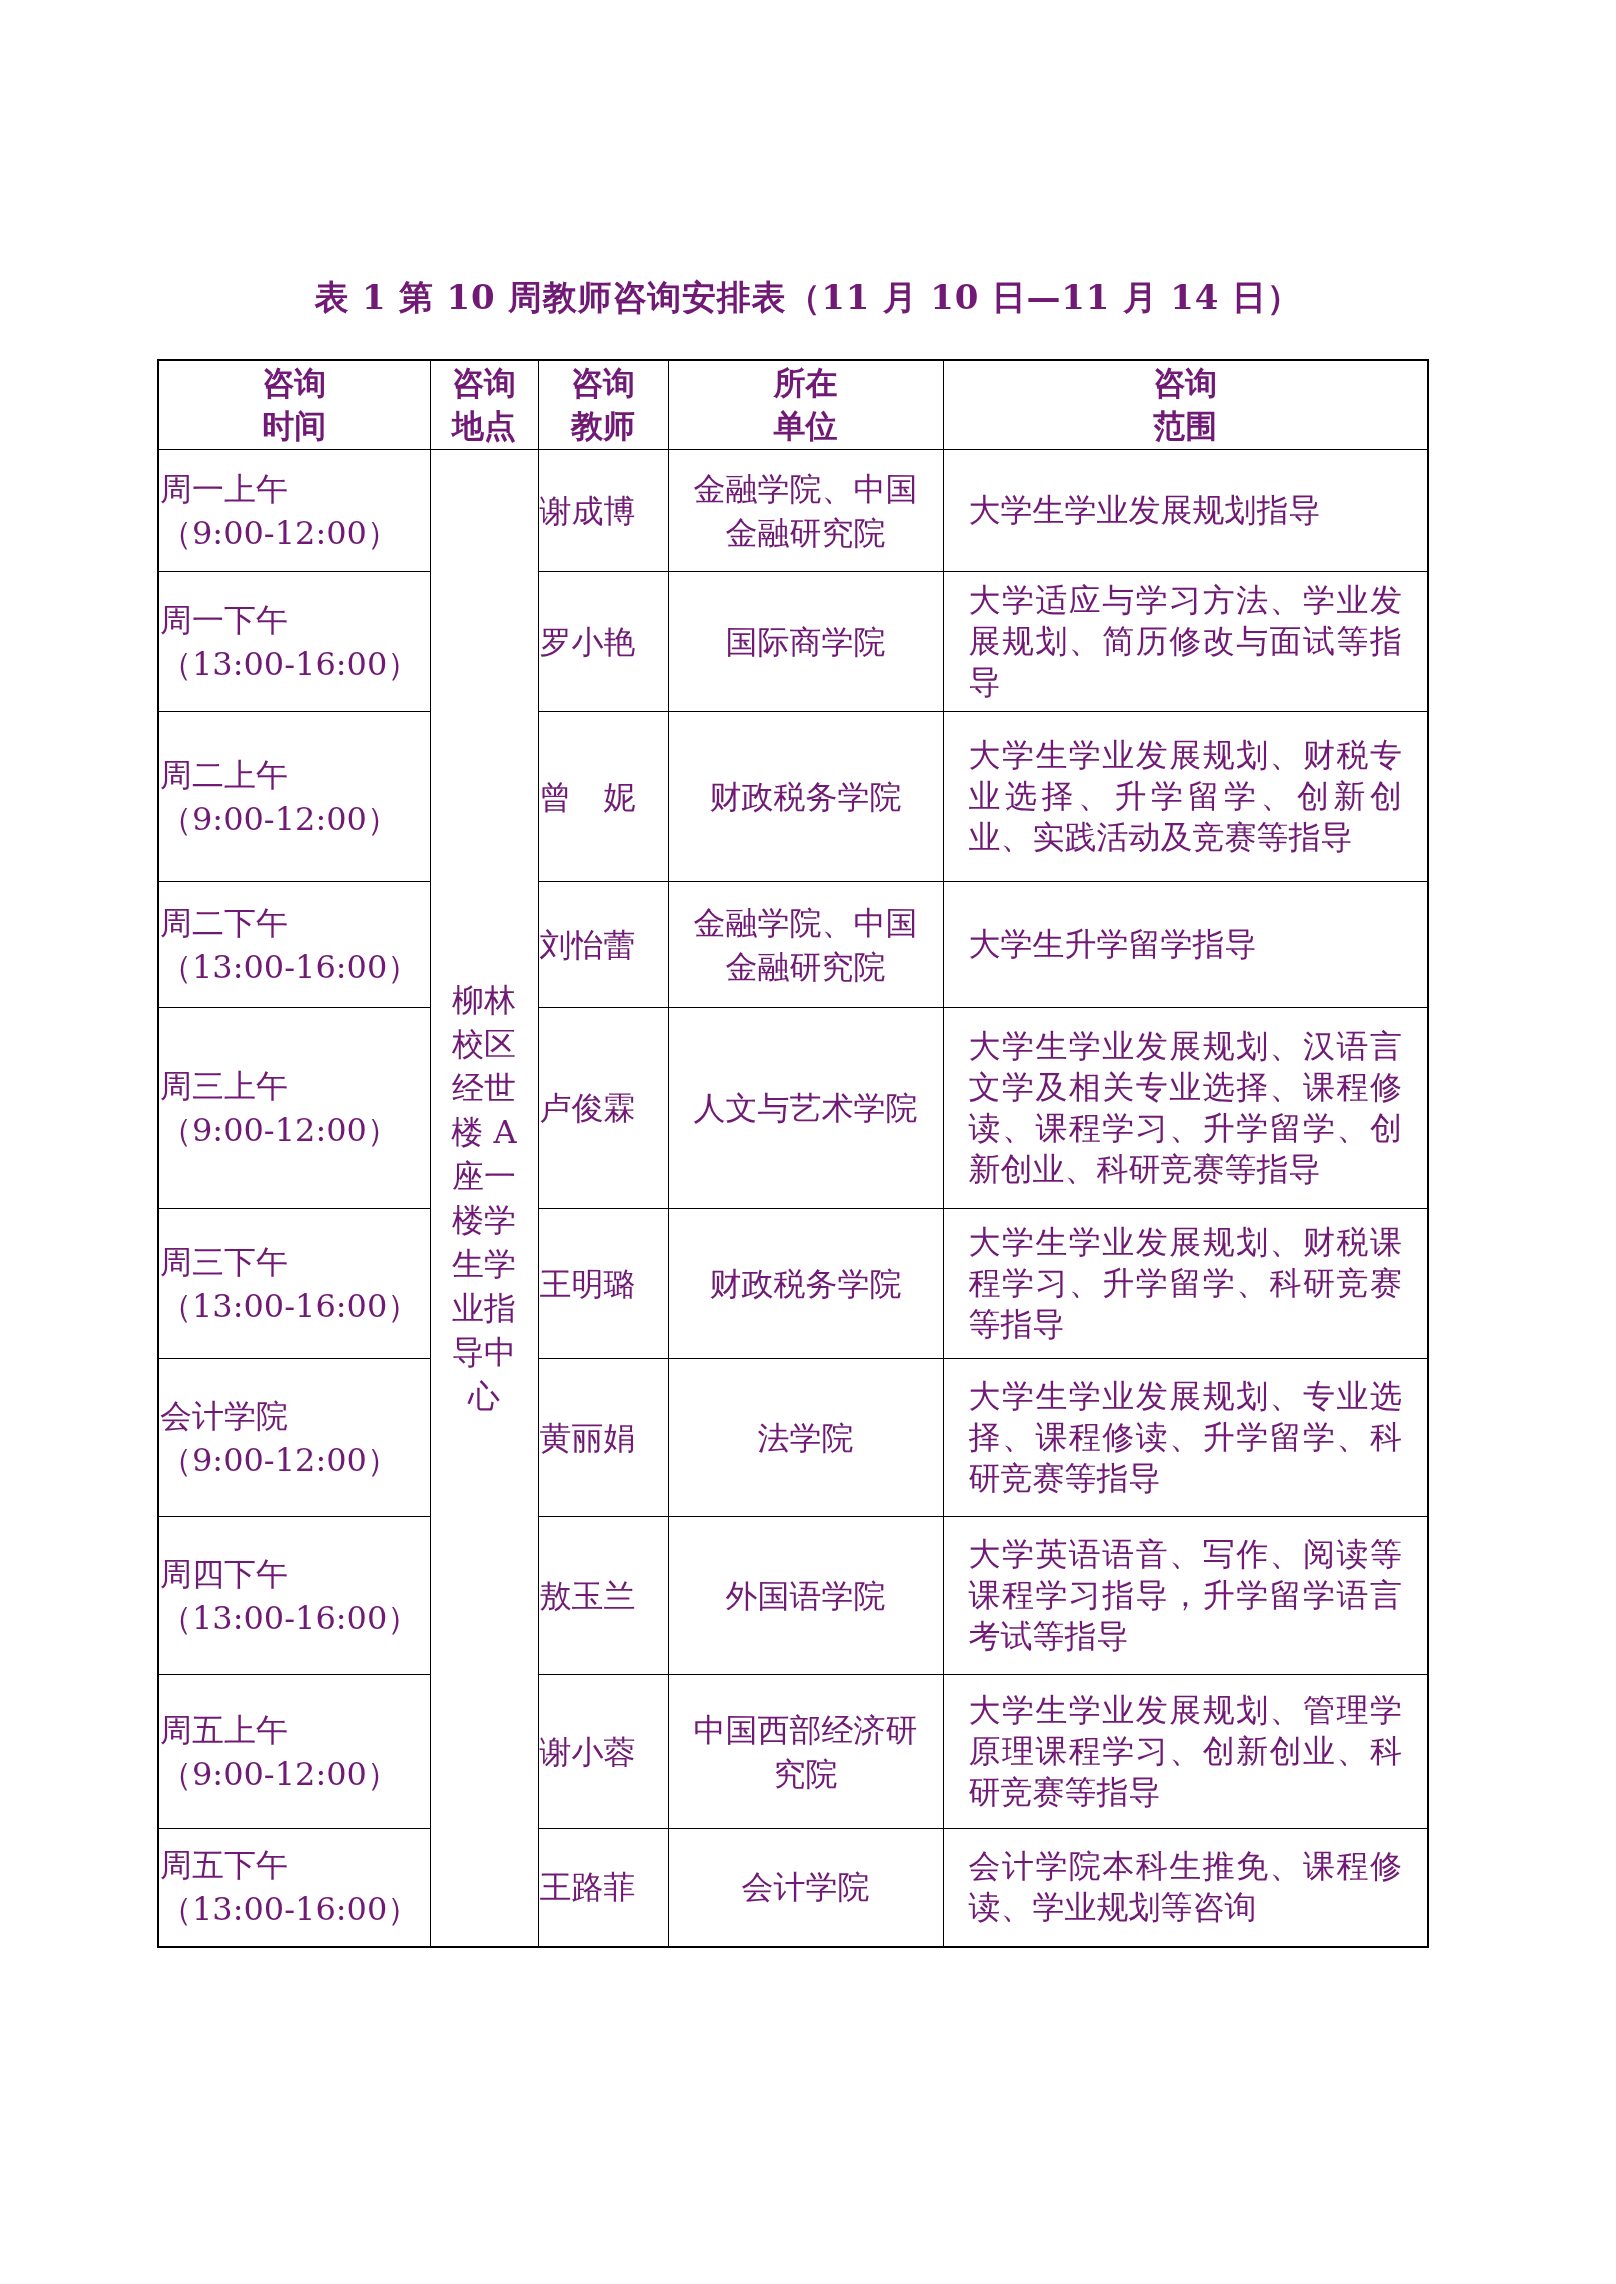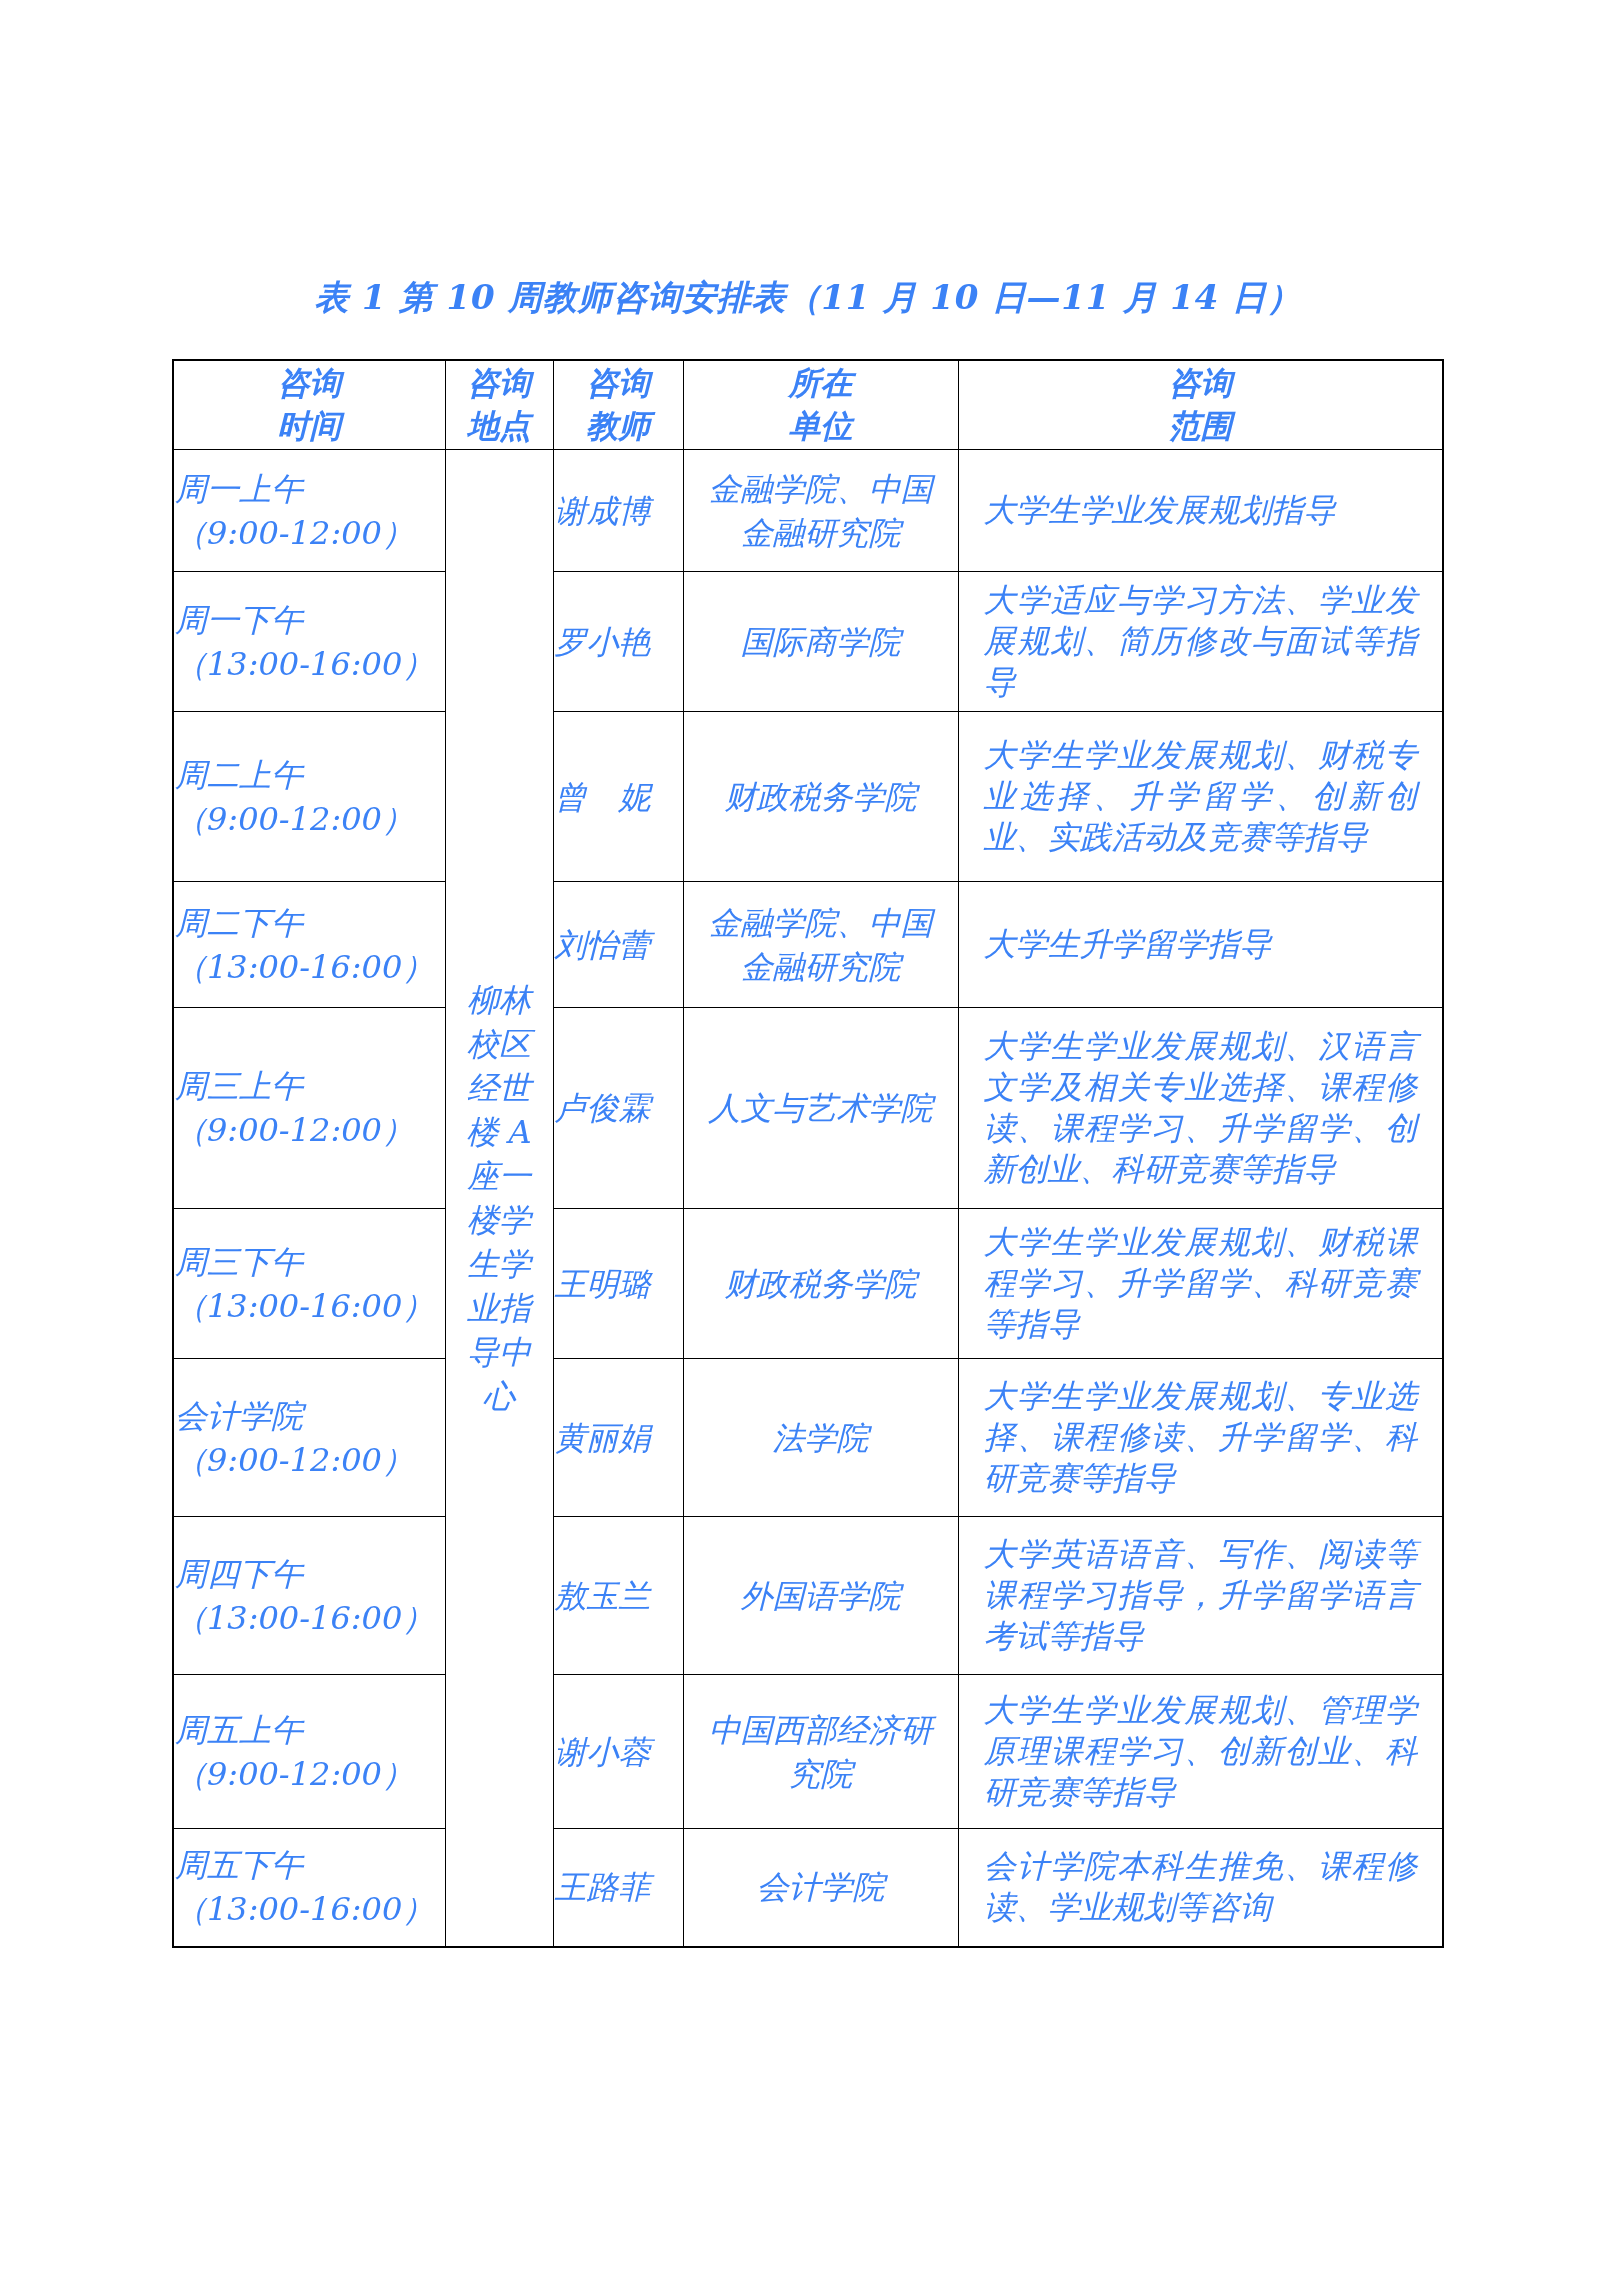--- a/index.html
+++ b/index.html
@@ -1,38 +1,37 @@
 <!DOCTYPE html>
 <html style="font-size:12.6px"><head>
 <meta charset="utf-8">
 <style>
   html, body { margin: 0; padding: 0; background: #ffffff; }
   .page {
     position: relative;
     width: 1616px;
     height: 2008px;
     background: #ffffff;
-    color: #3b82f6;
+    color: #701a75;
     font-family: "DejaVu Serif", "Liberation Serif", serif;
-    font-style: italic;
   }
   .doc-title {
     position: absolute;
     top: 275px;
     left: 0;
     width: 100%;
     text-align: center;
     font-size: 34px;
     font-weight: bold;
     letter-spacing: 0.8px;
   }
   table.schedule {
     position: absolute;
     top: 359px;
-    left: 172px;
+    left: 157px;
     width: 1270px;
     border-collapse: collapse;
     table-layout: fixed;
     border: 2.4px solid #000000;
   }
   .schedule th, .schedule td {
     border: 1.6px solid #000000;
     vertical-align: middle;
     font-size: 32px;
     word-break: normal;

